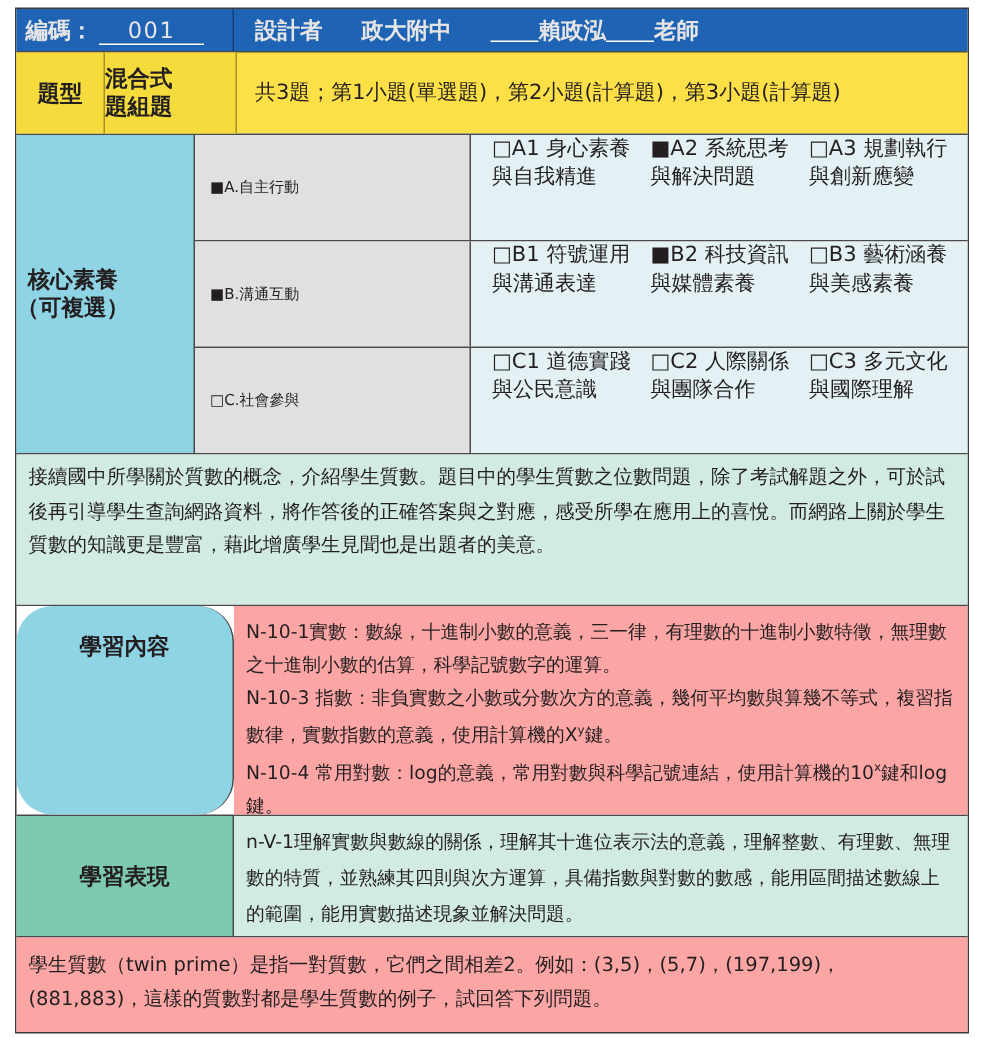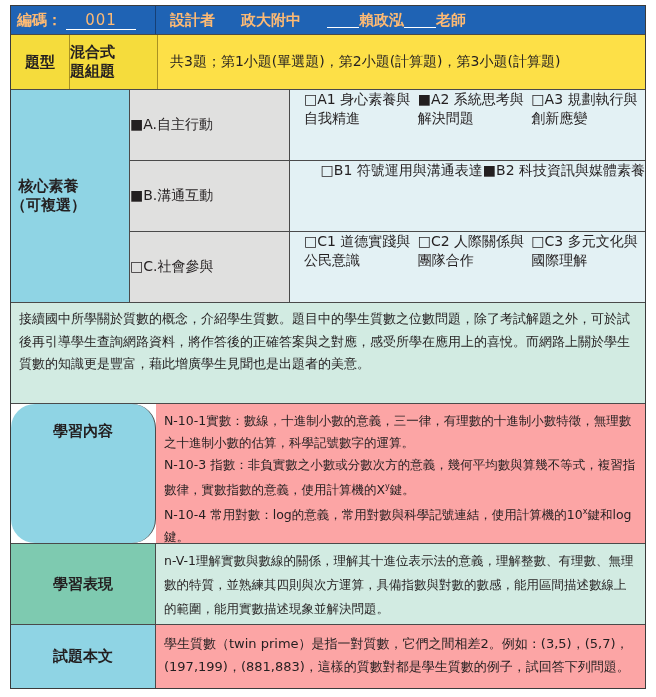--- a/index.html
+++ b/index.html
@@ -4,40 +4,40 @@
 <style>
   html, body { margin: 0; padding: 0; background: #ffffff; }
   body { width: 656px; height: 697px; position: relative; overflow: hidden;
          font-family: "DejaVu Sans", "Liberation Sans", sans-serif; color: #231f20; }
   .sheet { position: absolute; left: 10px; top: 5px; width: 636px;
            border: 1px solid #3b3b3b; box-sizing: border-box; }
   .row { display: flex; border-top: 1px solid #4a4a4a; box-sizing: border-box; }
   .row:first-child { border-top: none; }
 
   
-  .hdr { background: #1f63b4; color: #fdba74; height: 28px; align-items: center; font-weight: bold; font-size: 15px; }
+  .hdr { background: #1f63b4; color: #e5e5e5; height: 28px; align-items: center; font-weight: bold; font-size: 15px; }
   .hdr .code { width: 145px; box-sizing: border-box; padding-left: 6px; display: flex; align-items: center; height: 100%; border-right: 1px solid #163f75; }
   .hdr .code .val { display: inline-block; width: 70px; text-align: center; border-bottom: 1.5px solid #ffffff; margin-left: 4px; line-height: 18px; font-weight: normal; letter-spacing: 1px; }
   .hdr .designer { padding-left: 14px; display: flex; align-items: center; gap: 26px; }
   .hdr .teacher-name { display: inline-flex; align-items: center; }
   .hdr .blank { display: inline-block; width: 32px; border-bottom: 1.5px solid #ffffff; height: 14px; }
 
   
   .type { height: 55px; background: #fde047; }
   .type .lbl1 { width: 58px; background: #f5dc3c; font-weight: bold; font-size: 15px; display: flex; align-items: center; justify-content: center; border-right: 1px solid #a89122; }
   .type .lbl2 { width: 87px; background: #f5dc3c; font-weight: bold; font-size: 15px; display: flex; align-items: center; justify-content: flex-start; text-align: center; line-height: 19px; border-right: 1px solid #a89122; }
   .type .desc { flex: 1; display: flex; align-items: center; padding-left: 12px; font-size: 14px; }
 
   
   .core { height: 213px; }
   .core .lbl { width: 119px; background: #8fd4e4; display: flex; align-items: center; justify-content: flex-start; text-align: center; font-weight: bold; font-size: 15px; line-height: 19px; border-right: 1px solid #4a4a4a; box-sizing: border-box; }
   .core .grid { flex: 1; display: flex; flex-direction: column; }
   .core .grp { flex: 1; display: flex; border-top: 1px solid #4a4a4a; }
   .core .grp:first-child { border-top: none; }
-  .core .cat { width: 160px; background: #e0e0df; display: flex; align-items: center; box-sizing: border-box; font-size: 14px; border-right: 1px solid #4a4a4a; }
+  .core .cat { width: 184px; background: #e0e0df; display: flex; align-items: center; padding-left: 10px; box-sizing: border-box; font-size: 10px; border-right: 1px solid #4a4a4a; }
   .core .subs { flex: 1; background: #e3f1f4; display: flex; flex-direction: row; justify-content: flex-end; padding-left: 14px; font-size: 14px; line-height: 19px; }
 
   .sec { display: flex; }
   .sec .lbl { width: 145px; display: flex; justify-content: center; font-weight: bold; font-size: 15px; border-right: 1px solid #4a4a4a; box-sizing: border-box; }
   .sec .body { flex: 1; padding: 6px 8px 2px 8px; font-size: 12.5px; line-height: 23px; box-sizing: border-box; }
   .green .lbl { background: #7ecab0; }
   .green .body { background: #d2ebe2; }
   .blue .lbl { background: #8fd4e4; }
   .blue .body { background: #fca5a5; }
   .design { height: 101px; }
@@ -102,20 +102,21 @@
           <div>□A1 身心素養與自我精進</div>
           <div>■A2 系統思考與解決問題</div>
           <div>□A3 規劃執行與創新應變</div>
         </div>
       </div>
       <div class="grp">
         <div class="cat">■B.溝通互動</div>
         <div class="subs">
           <div>□B1 符號運用與溝通表達</div>
           <div>■B2 科技資訊與媒體素養</div>
+          <div>□B3 藝術涵養與美感素養</div>
         </div>
       </div>
       <div class="grp">
         <div class="cat">□C.社會參與</div>
         <div class="subs">
           <div>□C1 道德實踐與公民意識</div>
           <div>□C2 人際關係與團隊合作</div>
           <div>□C3 多元文化與國際理解</div>
         </div>
       </div>
@@ -134,17 +135,16 @@
       <span class="para"><span>N-10-4 常用對數：log的意義，常用對數與科學記號連結，使用計算機的10</span><sup>x</sup><span>鍵和log鍵。</span></span>
     </div>
   </div>
 
   <div class="row sec green perf">
     <div class="lbl">學習表現</div>
     <div class="body">n-V-1理解實數與數線的關係，理解其十進位表示法的意義，理解整數、有理數、無理數的特質，並熟練其四則與次方運算，具備指數與對數的數感，能用區間描述數線上的範圍，能用實數描述現象並解決問題。</div>
   </div>
 
   <div class="row sec blue qtext">
-    <div class="lbl">試題本文</div>
     <div class="body">學生質數（twin prime）是指一對質數，它們之間相差2。例如：(3,5)，(5,7)，(197,199)，(881,883)，這樣的質數對都是學生質數的例子，試回答下列問題。</div>
   </div>
 
 </div>
 
 </body></html>

